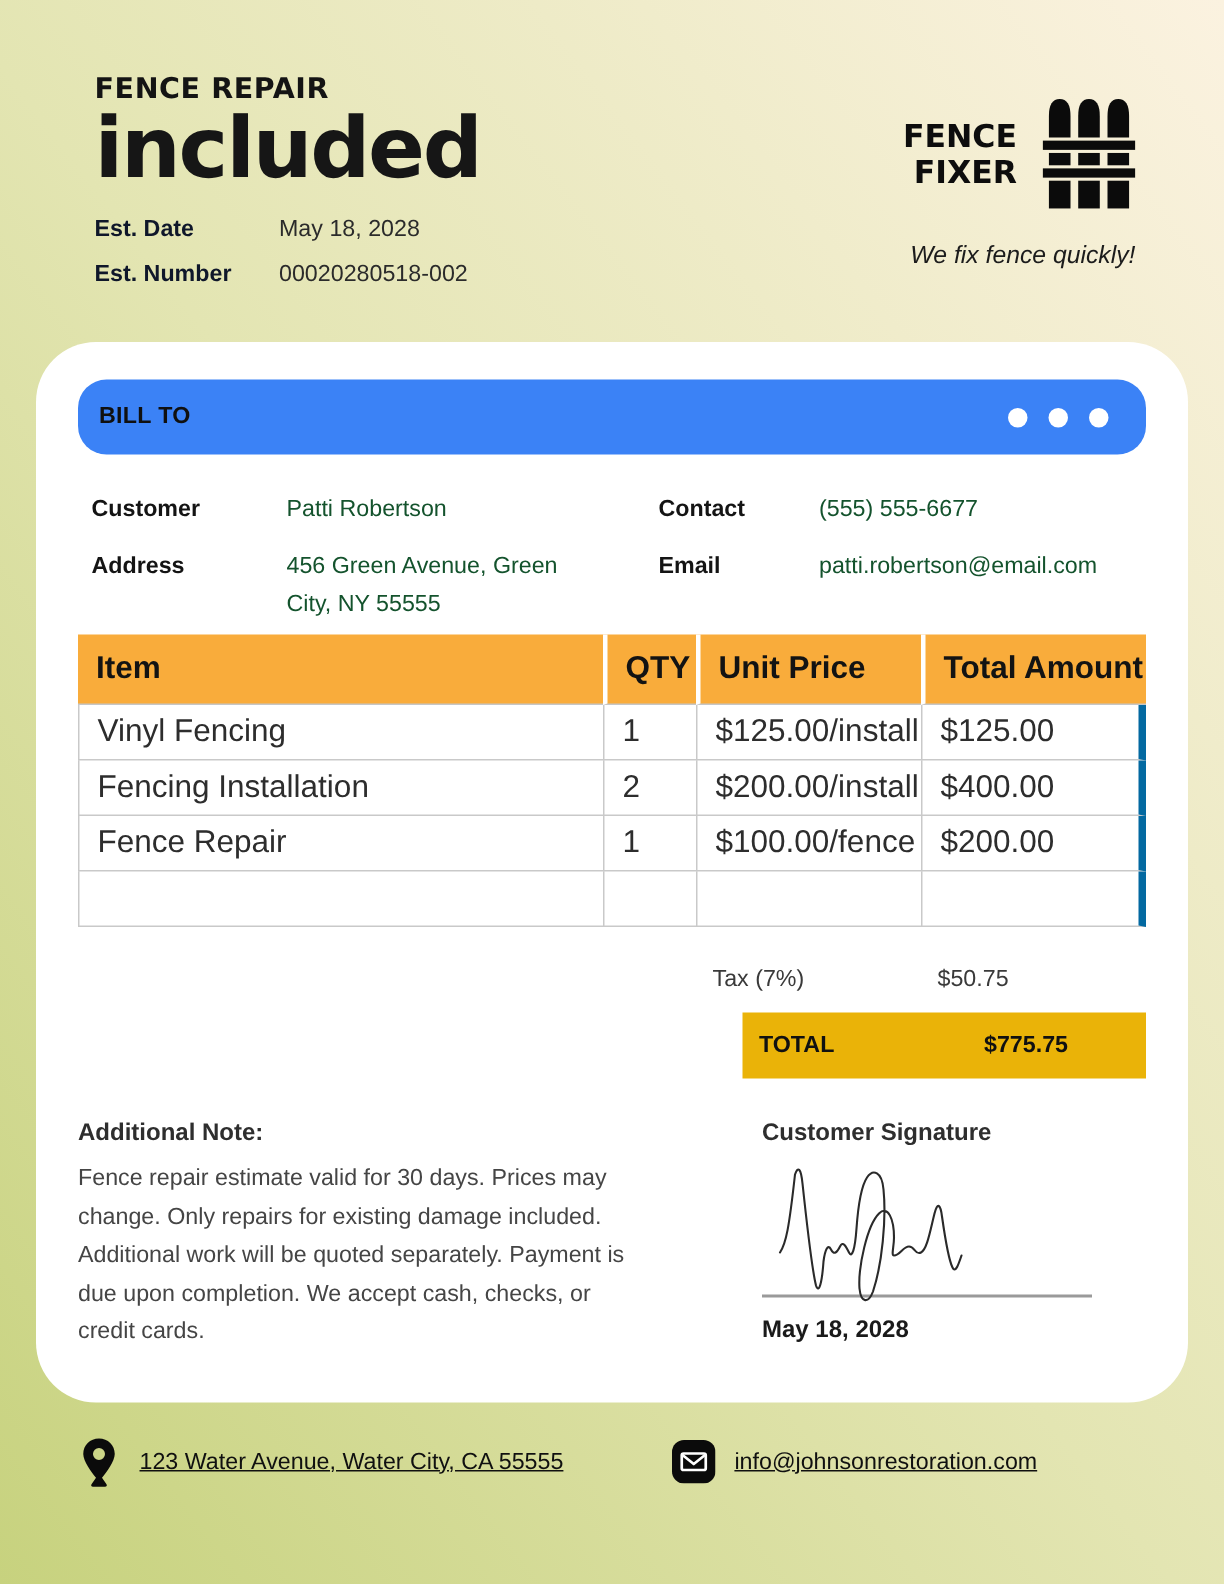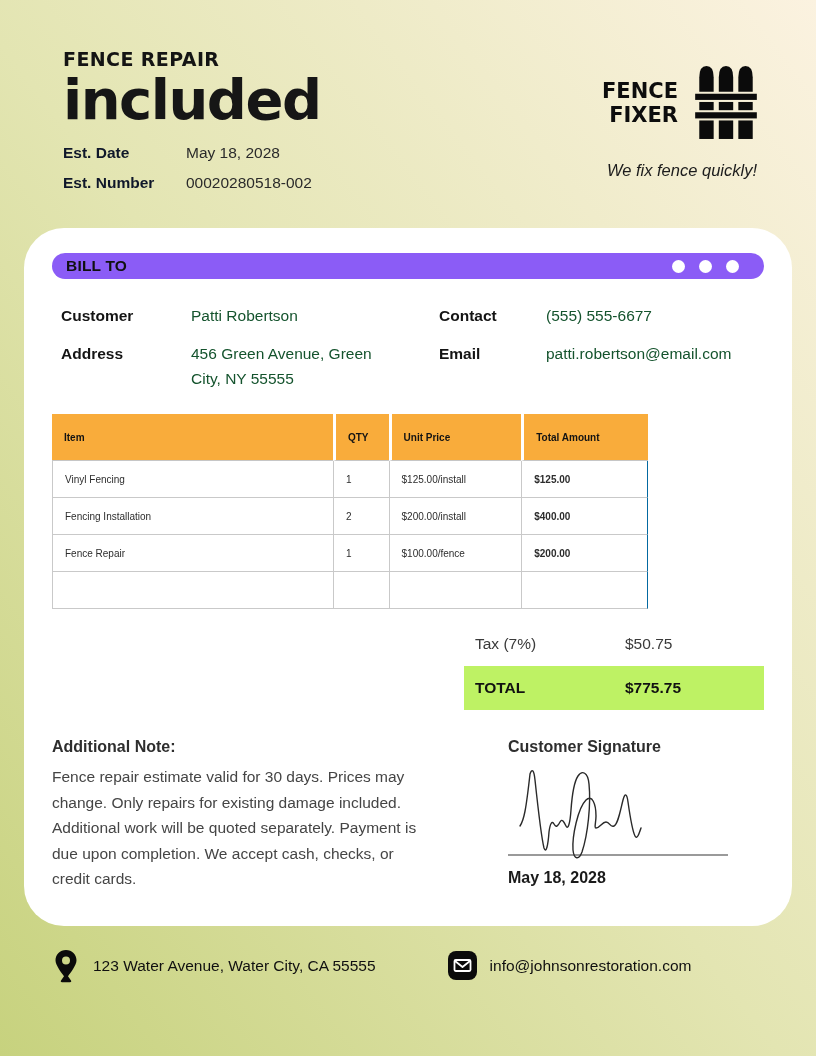--- a/index.html
+++ b/index.html
@@ -39,23 +39,23 @@
 
   
   .card {
     background: #ffffff;
     margin: 0 24px;
     border-radius: 40px;
     padding: 25px 28px 34px 28px;
   }
 
   .billto-bar {
-    background: #8b5cf6;
+    background: #3b82f6;
     border-radius: 19px;
-    height: 26px;
+    height: 50px;
     display: flex; align-items: center;
     padding: 0 25px 0 14px;
   }
   .billto-title { font-weight: bold; font-size: 15.5px; color: #101010; letter-spacing: .2px; }
   .billto-dots { margin-left: auto; display: flex; gap: 14px; }
   .billto-dots span { width: 13px; height: 13px; border-radius: 50%; background: #ffffff; display: block; }
 
   .details {
     display: grid;
     grid-template-columns: 130px 248px 107px 1fr;
@@ -64,83 +64,84 @@
     row-gap: 13px;
     font-size: 15.5px;
     line-height: 25px;
   }
   .d-label { font-weight: bold; color: #141414; }
   .d-value { color: #14532d; }
   .d-wrap { max-width: 196px; }
 
   
   table.items {
-    width: 596px;
-    margin-top: 23px;
+    width: 712px;
+    margin-top: 8px;
     border-collapse: separate;
     border-spacing: 0;
-    font-size: 10px;
+    font-size: 21px;
   }
   table.items th {
     background: #F9AC3B;
     text-align: left;
     font-weight: bold;
     color: #131313;
     height: 47px;
     padding: 0 0 0 12px;
     border-left: 3px solid #ffffff;
     border-bottom: 1px solid #c6c6c6;
   }
   table.items th:first-child { border-left: none; }
   table.items td {
     height: 37px;
     padding: 0 0 0 12px;
     color: #2d2d2d;
     border-left: 1px solid #c9c9c9;
     border-bottom: 1px solid #c9c9c9;
   }
   table.items td:first-child { border-left: 1px solid #c9c9c9; }
-  table.items td:last-child { border-right: 1px solid #0369a1; font-weight: bold; }
+  table.items td:last-child { border-right: 5px solid #0369a1; }
   .col-item { width: 350px; }
   .col-qty { width: 62px; }
   .col-price { width: 150px; }
   .col-total { width: 150px; }
 
   
   .totals { width: 300px; margin-left: 412px; margin-top: 17px; font-size: 15.5px; }
   .tot-row {
     display: grid; grid-template-columns: 150px 1fr;
     padding: 9px 0 9px 11px; color: #3a3a3a;
   }
   .tot-row.total {
-    background: #bef264;
+    background: #eab308;
     font-weight: bold; color: #111111;
     padding: 13px 0 13px 11px;
     margin-top: 4px;
+    margin-left: 31px;
   }
 
   
   .bottom { display: flex; margin-top: 28px; padding-left: 0; }
   .note { width: 372px; }
   .note-title { font-weight: bold; font-size: 16px; color: #2e2e2e; margin-bottom: 8px; }
   .note-body { font-size: 15.5px; line-height: 25.5px; color: #454545; }
   .sign { margin-left: auto; width: 256px; }
   .sign-title { font-weight: bold; font-size: 16px; color: #2e2e2e; }
   .sign-scribble { margin: 4px 0 0 8px; display: block; }
   .sign-line { width: 220px; border-top: 2px solid #9a9a9a; margin-top: -14px; }
   .sign-date { font-weight: bold; font-size: 16px; margin-top: 13px; color: #1a1a1a; }
 
   
   .footer {
     display: flex; align-items: center;
     padding: 0 52px;
     margin-top: 23px;
     font-size: 15.5px; color: #101010;
   }
-  .f-group { display: flex; align-items: center; gap: 13px; }
+  .f-group { display: flex; align-items: center; gap: 13px; text-decoration: underline; }
   .f-group.email { margin-left: 72px; }
   .envelope-badge { display: block; }
 </style>
 </head>
 <body>
 
 <div class="header">
   <div class="subtitle">FENCE REPAIR</div>
   <div class="title">included</div>
   <div class="meta">

